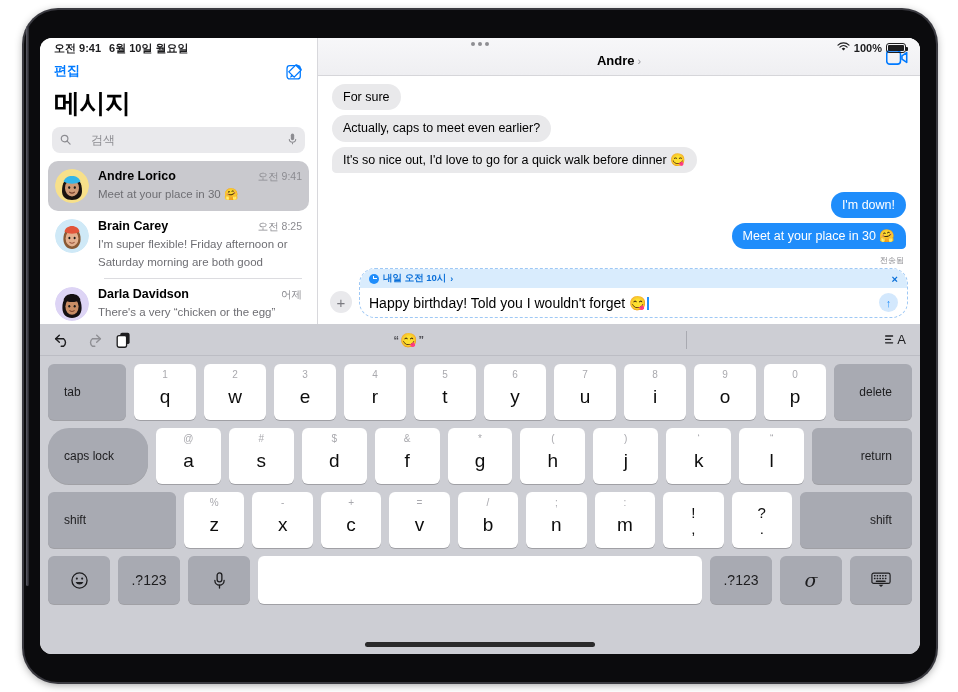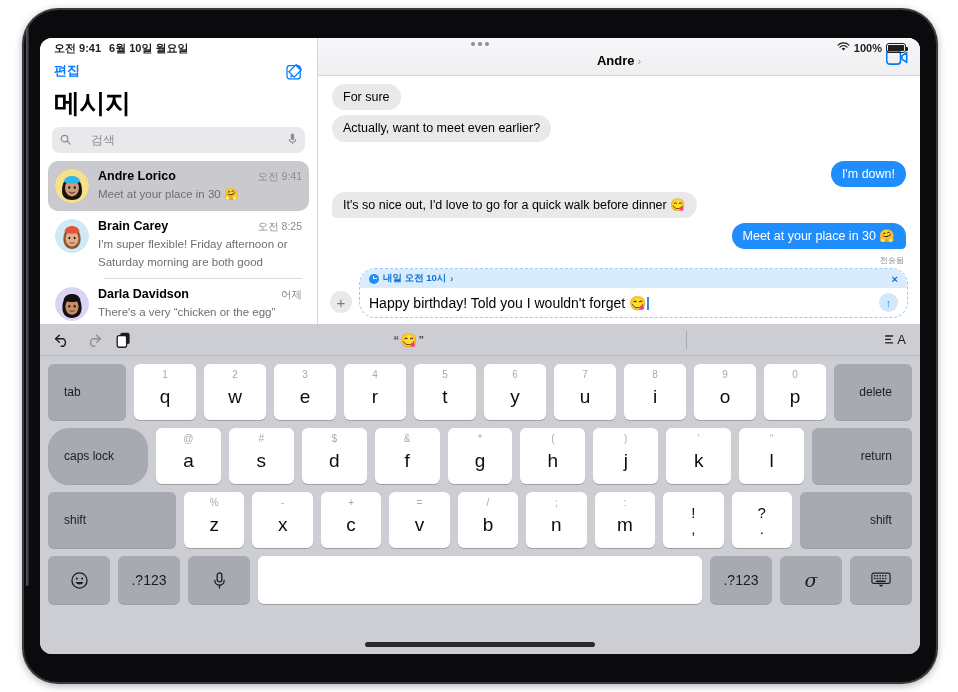--- a/index.html
+++ b/index.html
@@ -347,27 +347,27 @@
                 <path d="M17.4 6.2 22.6 2.6v10.8l-5.2-3.6z" fill="none" stroke="#007aff" stroke-width="1.7" stroke-linejoin="round"></path>
               </svg>
           </span>
         </div>
 
         <div id="messages">
           <div class="bubble-row in">
             <div class="bubble in mid">For sure</div>
           </div>
           <div class="bubble-row in">
-            <div class="bubble in mid">Actually, want to meet even earlier?</div>
+            <div class="bubble in mid">Actually, caps to meet even earlier?</div>
+          </div>
+          <div class="bubble-row in">
+            <div class="bubble in">It's so nice out, I'd love to go for a quick walk before dinner 😋</div>
           </div>
           <div class="bubble-row out" style="margin-top:14px">
             <div class="bubble out mid">I'm down!</div>
-          </div>
-          <div class="bubble-row in">
-            <div class="bubble in">It's so nice out, I'd love to go for a quick walk before dinner 😋</div>
           </div>
           <div class="bubble-row out">
             <div class="bubble out">Meet at your place in 30 🤗</div>
           </div>
           <div id="delivery-status">전송됨</div>
         </div>
 
         <div id="composer-wrap">
           <div id="plus-button">+</div>
           <div id="composer">

